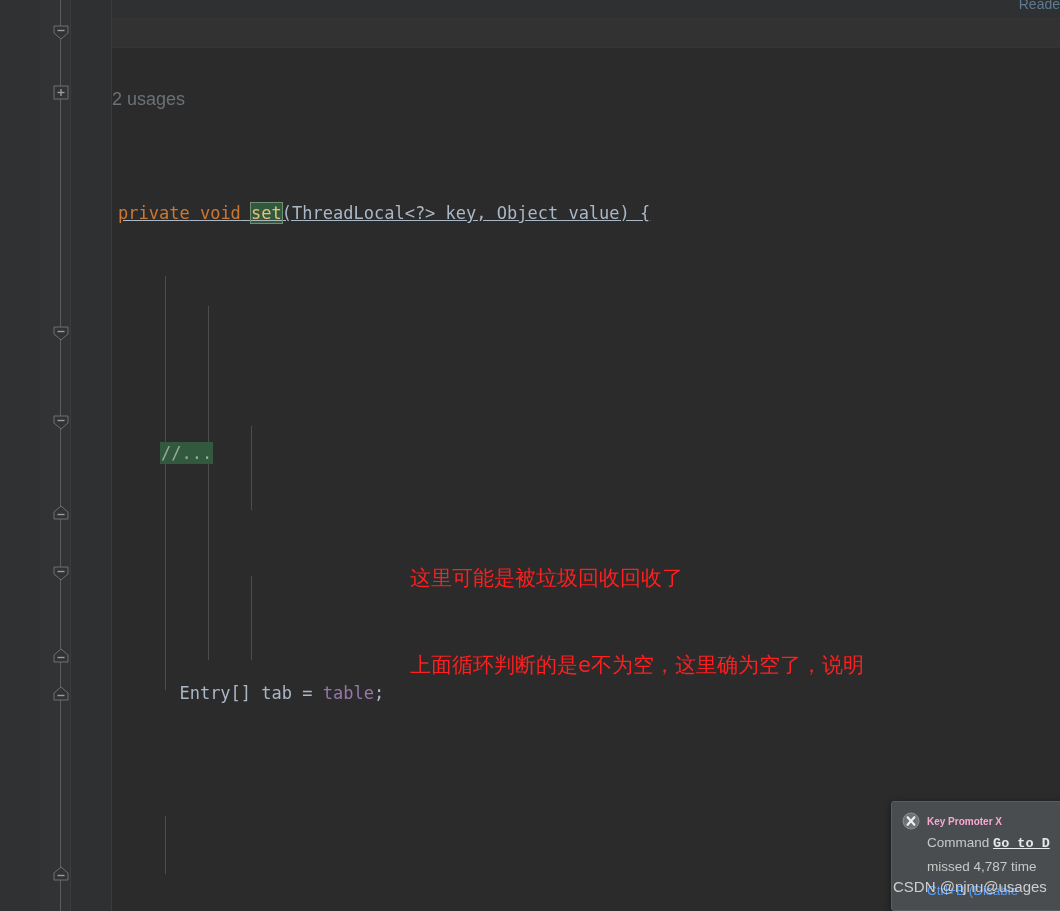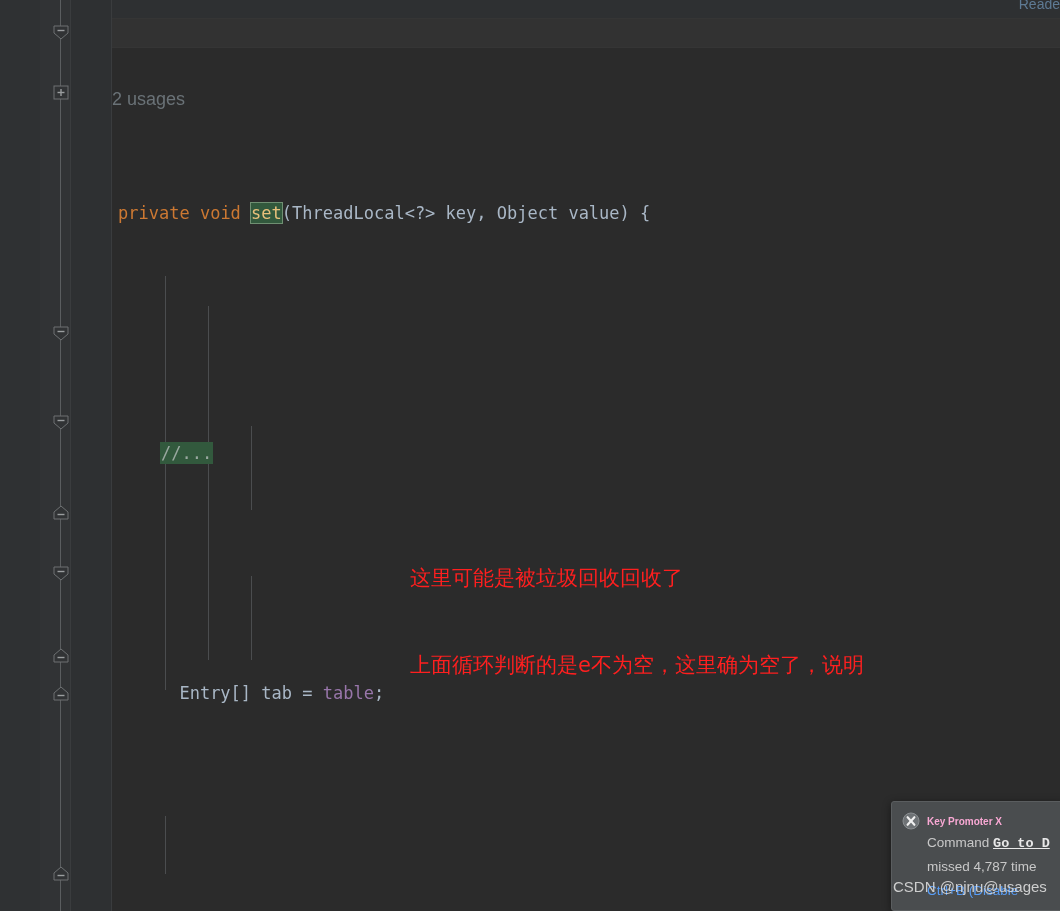--- a/index.html
+++ b/index.html
@@ -285,21 +285,21 @@
     <div class="iguide" style="left:53px;  top:276px; height:414px;"></div>
     <div class="iguide" style="left:96px;  top:306px; height:354px;"></div>
     <div class="iguide" style="left:139px; top:426px; height:84px;"></div>
     <div class="iguide" style="left:139px; top:576px; height:84px;"></div>
     <div class="iguide" style="left:53px;  top:816px; height:58px;"></div>
 
     <div class="code">
 
       <div class="line usages" style="padding-left:0px;"><span>2 usages</span></div>
 
-      <div class="line" style="padding-left:6px;"><span class="kw">private</span> <span class="kw">void</span> <span class="ident-hl">set</span><span class="pln">(ThreadLocal&lt;?&gt; key, Object value) {</span></div>
+      <div class="line" style="padding-left:6px;text-decoration:underline;"><span class="kw">private</span> <span class="kw">void</span> <span class="ident-hl">set</span><span class="pln">(ThreadLocal&lt;?&gt; key, Object value) {</span></div>
 
       <div class="line"></div>
 
       <div class="line"><span style="padding-left:42px;"></span><span class="cmt-hl">//...</span></div>
 
       <div class="line"></div>
 
       <div class="line">      <span class="pln">Entry[] tab = </span><span class="fld">table</span><span class="pln">;</span></div>
 
 

